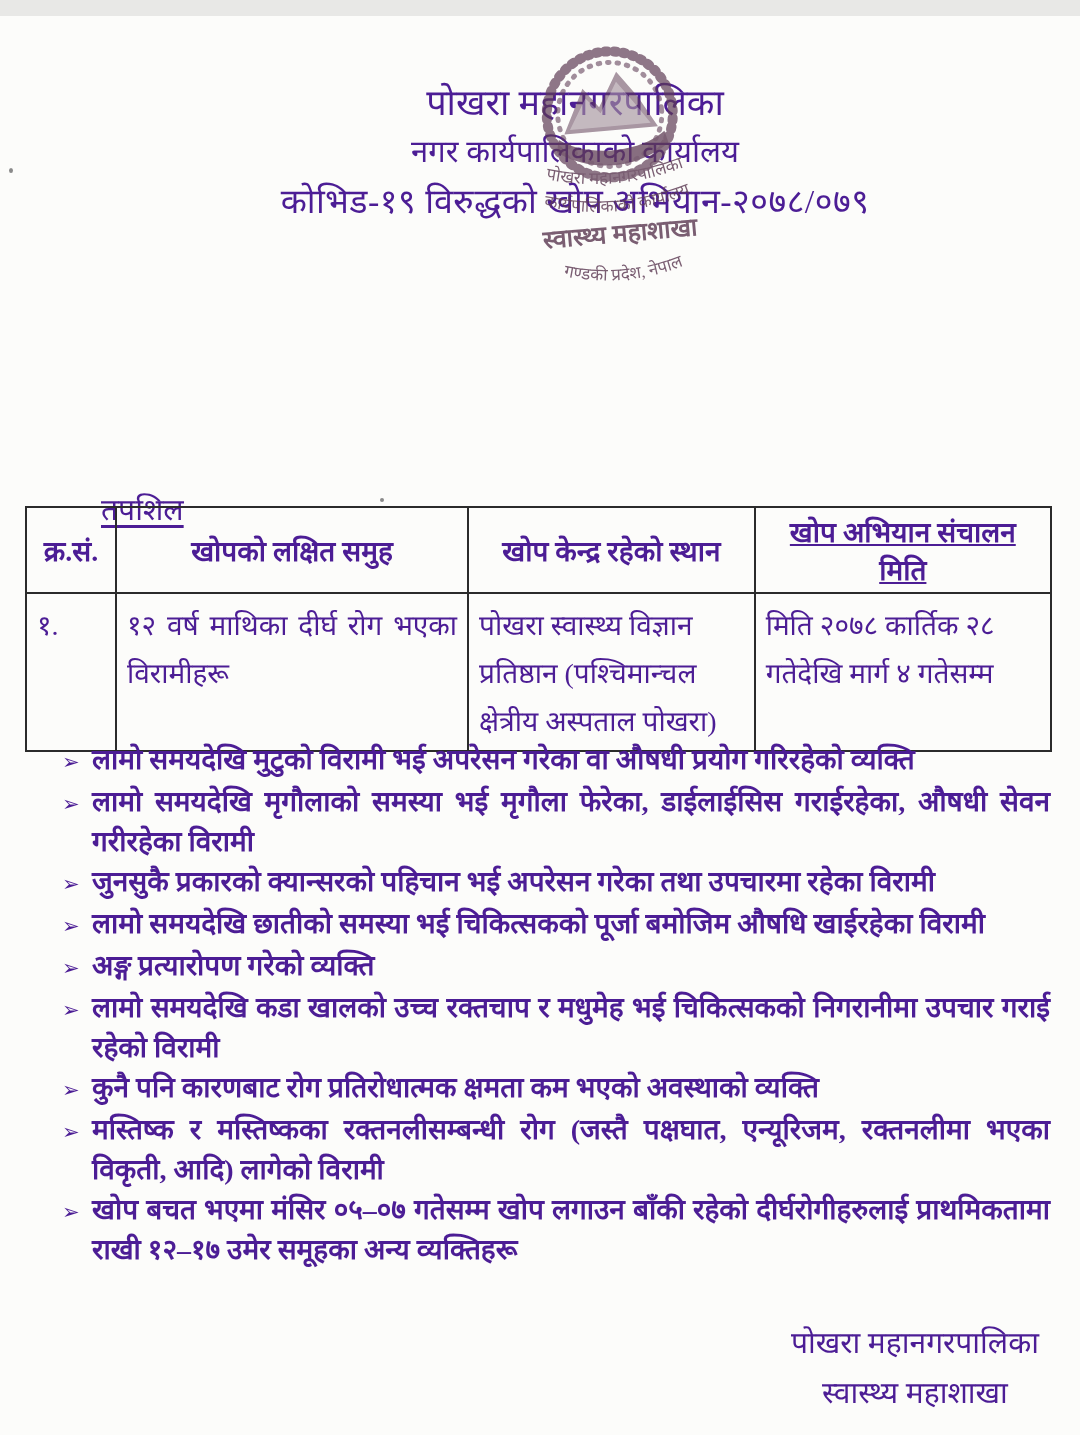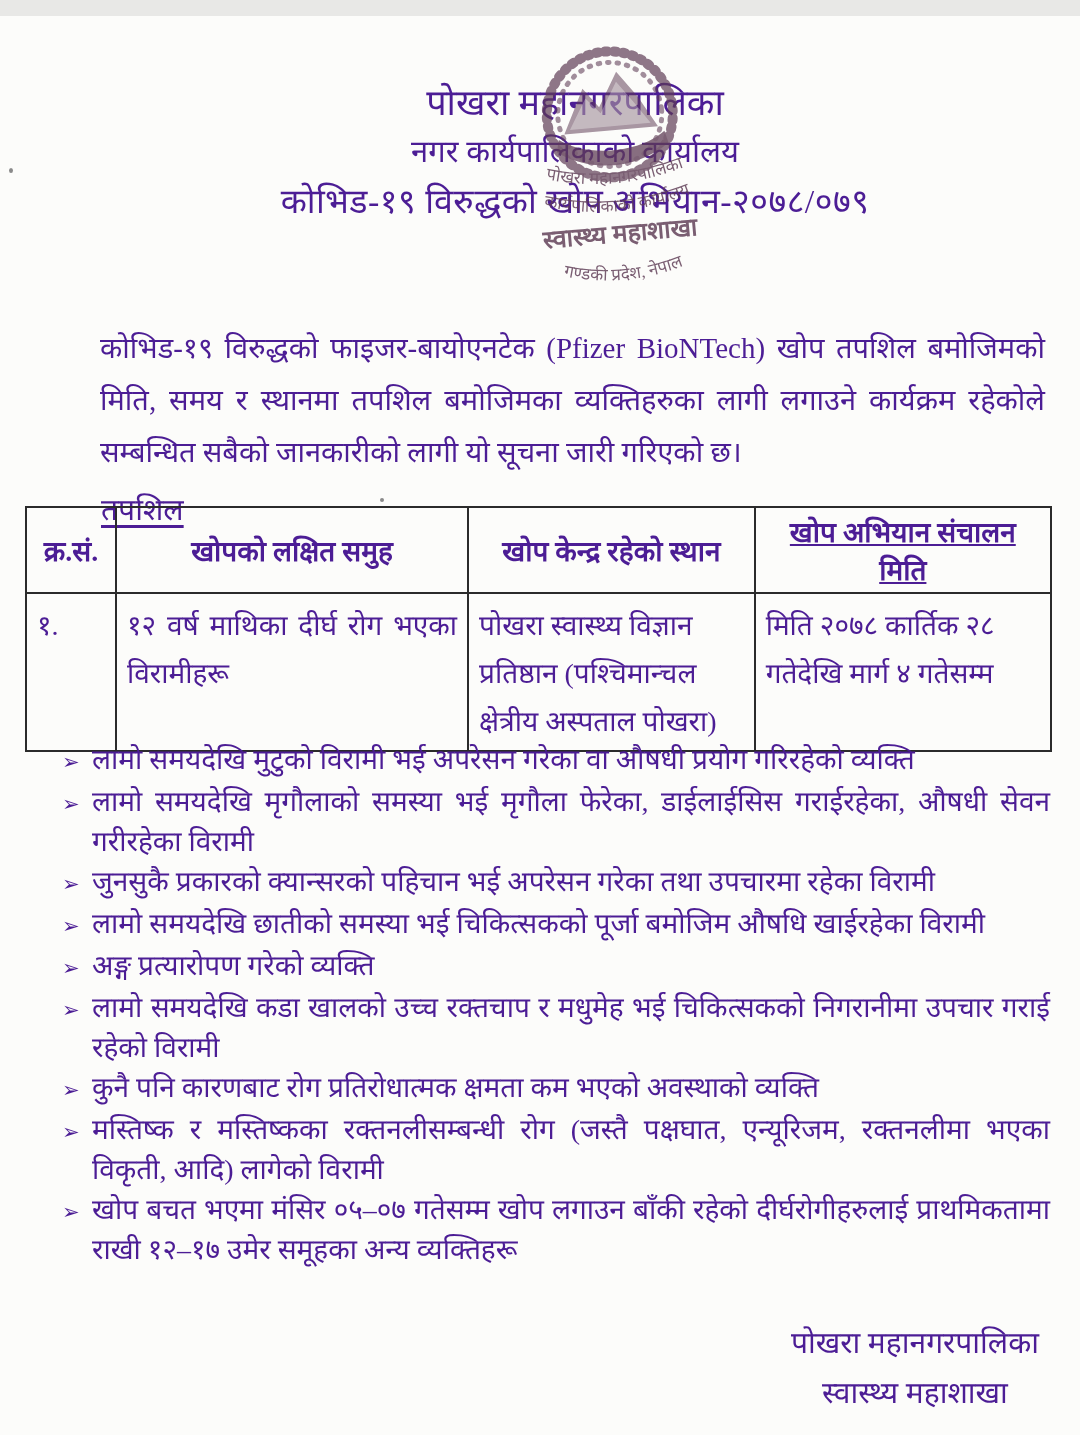--- a/index.html
+++ b/index.html
@@ -98,20 +98,21 @@
     font-size: 21px;
     line-height: 40px;
     padding-top: 2px;
     font-family: "DejaVu Sans", sans-serif;
   }
   .bullet .btext {
     flex: 1;
     font-size: 28px;
     line-height: 40px;
     text-align: justify;
+    font-weight: bold;
   }
 
   
   .signature {
     position: absolute;
     top: 1302px; left: 785px;
     width: 260px;
     text-align: center;
     font-size: 30px;
     line-height: 50px;
@@ -151,21 +152,20 @@
     </text>
     <text font-size="17">
       <textPath href="#arc-mid" startOffset="50%" text-anchor="middle">कार्यपालिकाको कार्यालय</textPath>
     </text>
     <text x="153" y="208" font-size="25" font-weight="bold" text-anchor="middle">स्वास्थ्य महाशाखा</text>
     <text font-size="17">
       <textPath href="#arc-bot" startOffset="50%" text-anchor="middle">गण्डकी प्रदेश, नेपाल</textPath>
     </text>
   </svg>
 
-  <div class="intro">कोभिड-१९ विरुद्धको फाइजर-बायोएनटेक (Pfizer BioNTech) खोप तपशिल बमोजिमको मिति, समय र स्थानमा तपशिल बमोजिमका व्यक्तिहरुका लागी लगाउने कार्यक्रम रहेकोले सम्बन्धित सबैको जानकारीको लागी यो सूचना जारी गरिएको छ।</div>
   <div class="tapasil">तपशिल</div>
 
   <table class="vax-table">
     <thead>
       <tr>
         <th class="col-sn">क्र.सं.</th>
         <th class="col-grp">खोपको लक्षित समुह</th>
         <th class="col-loc">खोप केन्द्र रहेको स्थान</th>
         <th class="col-date">खोप अभियान संचालन मिति</th>
       </tr>

